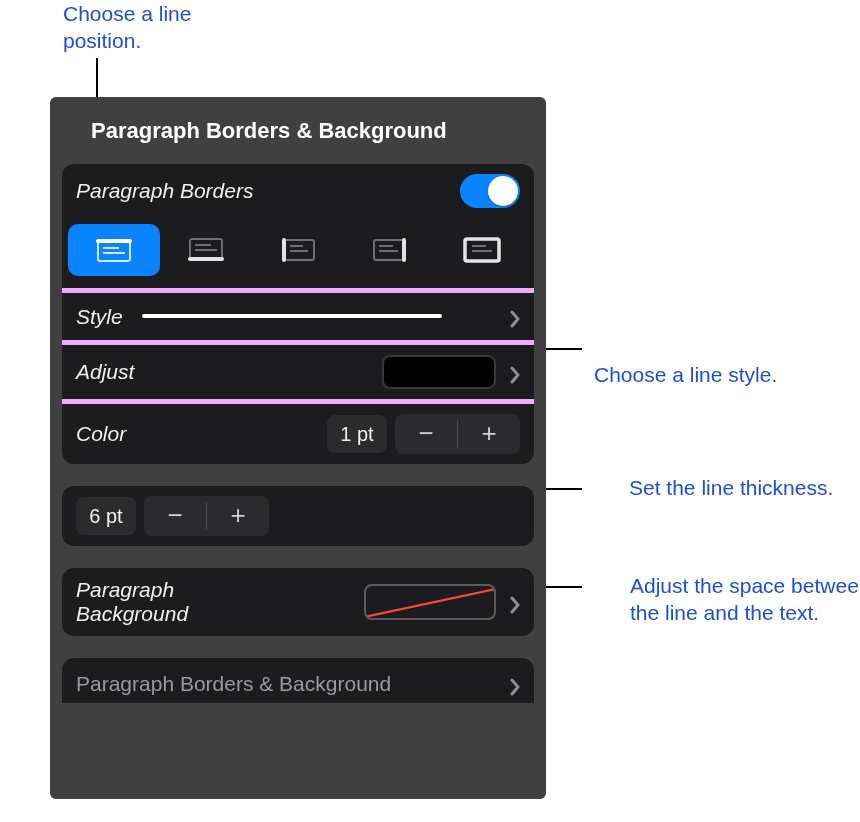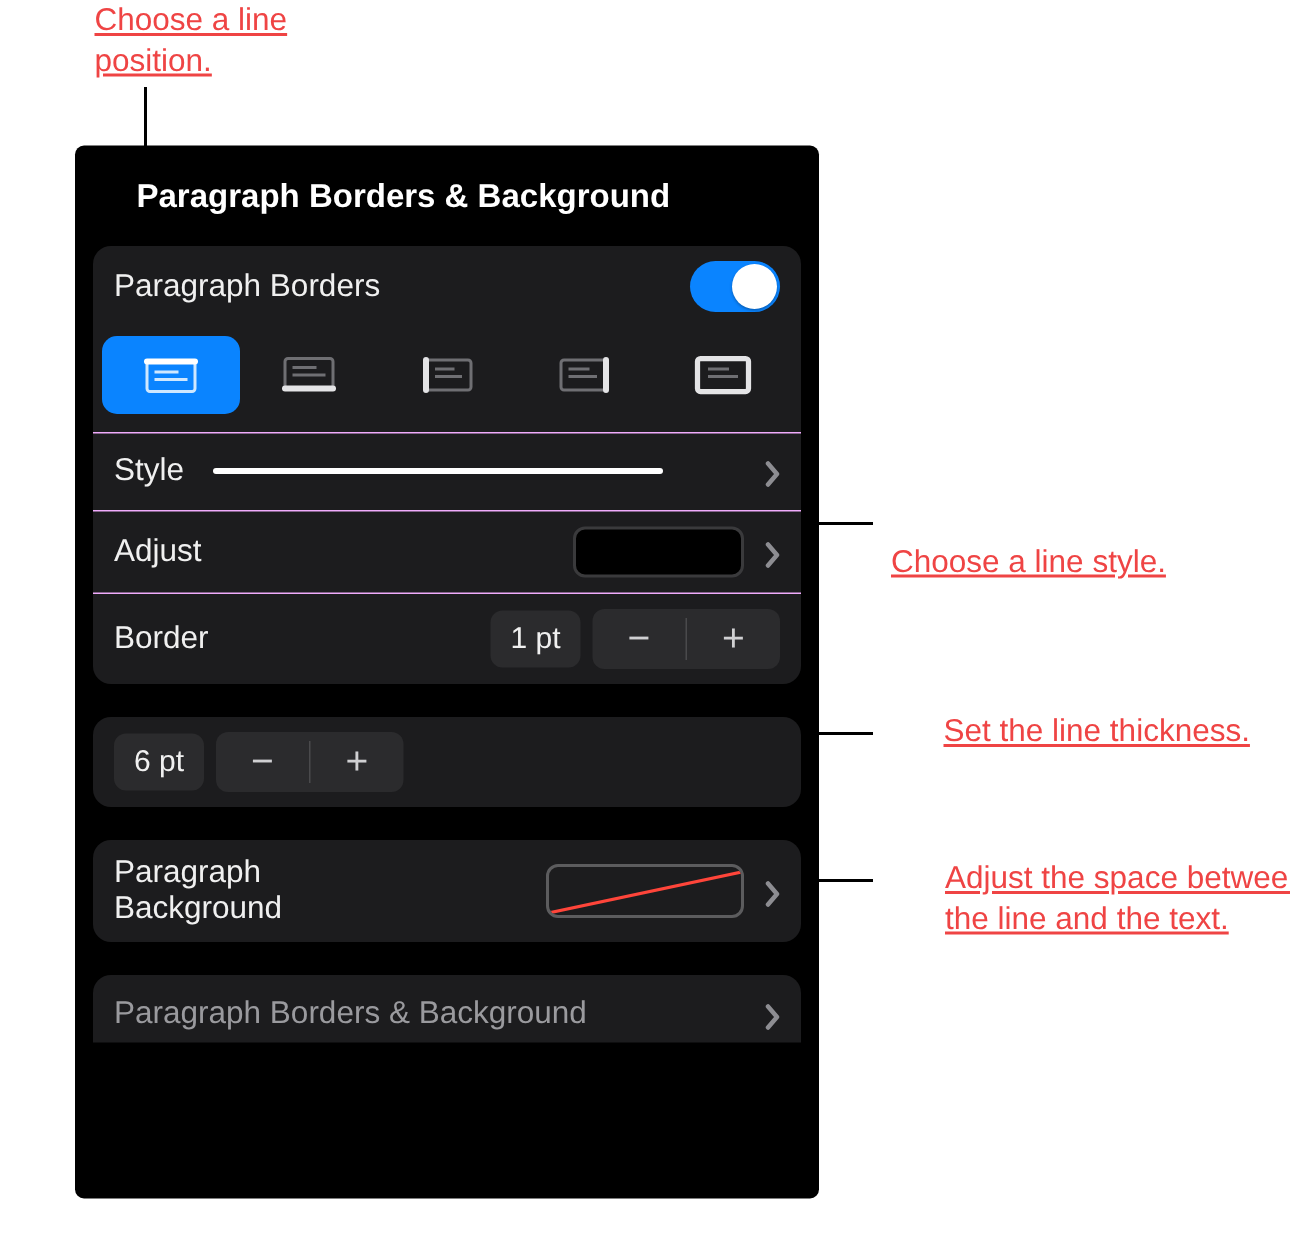--- a/index.html
+++ b/index.html
@@ -13,22 +13,21 @@
     position: relative;
     overflow: hidden;
     color: #000;
     font-size: 21px;
     line-height: 1.3;
   }
 
   
   .callout {
     position: absolute;
-    color: #ef4444;
-    text-decoration: underline;
+    color: #1d4ed8;
   }
   .callout-top {
     top: 0px;
     left: 63px;
     width: 200px;
   }
   .callout-right {
     width: 260px;
   }
 
@@ -38,21 +37,21 @@
     background: #000;
   }
 
   
   .panel-frame {
     position: absolute;
     top: 97px;
     left: 50px;
     width: 496px;
     height: 702px;
-    background: #000000;
+    background: #404040;
     border-radius: 6px;
     padding: 7px 8px;
   }
   .panel {
     width: 100%;
     height: 100%;
     position: relative;
   }
 
   .panel-title {
@@ -70,24 +69,24 @@
     overflow: hidden;
   }
 
   .row {
     display: flex;
     align-items: center;
     padding: 10px 14px;
     min-height: 52px;
     color: #f0f0f0;
     font-size: 21px;
-    border-top: 1px solid #f0abfc;
+    border-top: 5px solid #f0abfc;
   }
   .row:first-child { border-top: none; }
-  .row-label { flex: 1 1 auto; }
+  .row-label { flex: 1 1 auto; font-style: italic; }
   .row-right { display: flex; align-items: center; gap: 14px; }
 
   
   .switch {
     width: 60px;
     height: 34px;
     border-radius: 17px;
     background: #0a84ff;
     position: relative;
     flex: 0 0 auto;
@@ -289,21 +288,21 @@
       <div class="row-label">Adjust</div>
       <div class="row-right">
         <div class="color-swatch"></div>
         <span class="chevron"><svg viewBox="0 0 10 18">
                 <path d="M2 2 L8 9 L2 16"></path>
               </svg></span>
       </div>
     </div>
 
     <div class="row">
-      <div class="row-label">Border</div>
+      <div class="row-label">Color</div>
       <div class="row-right">
         <div class="stepper-wrap">
           <div class="value-pill">1 pt</div>
           <div class="stepper">
             <div class="btn">−</div>
             <div class="sep"></div>
             <div class="btn">+</div>
           </div>
         </div>
       </div>

